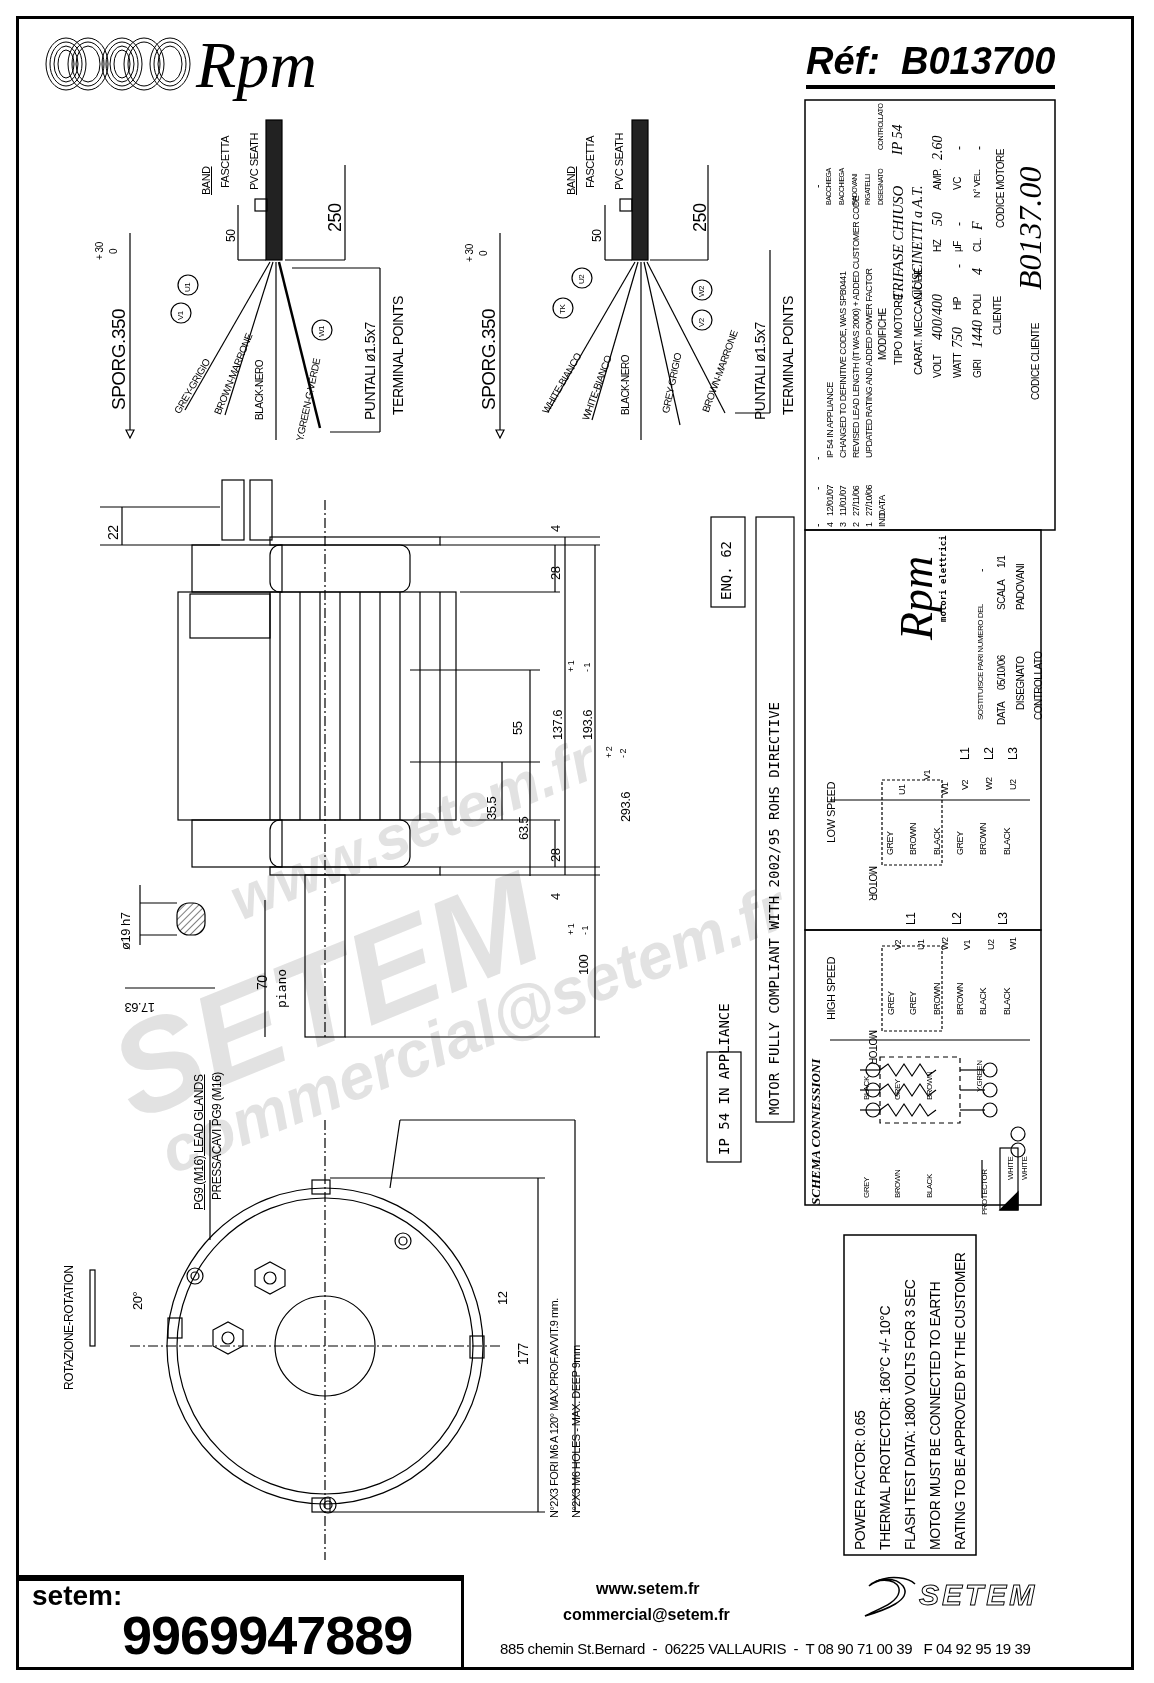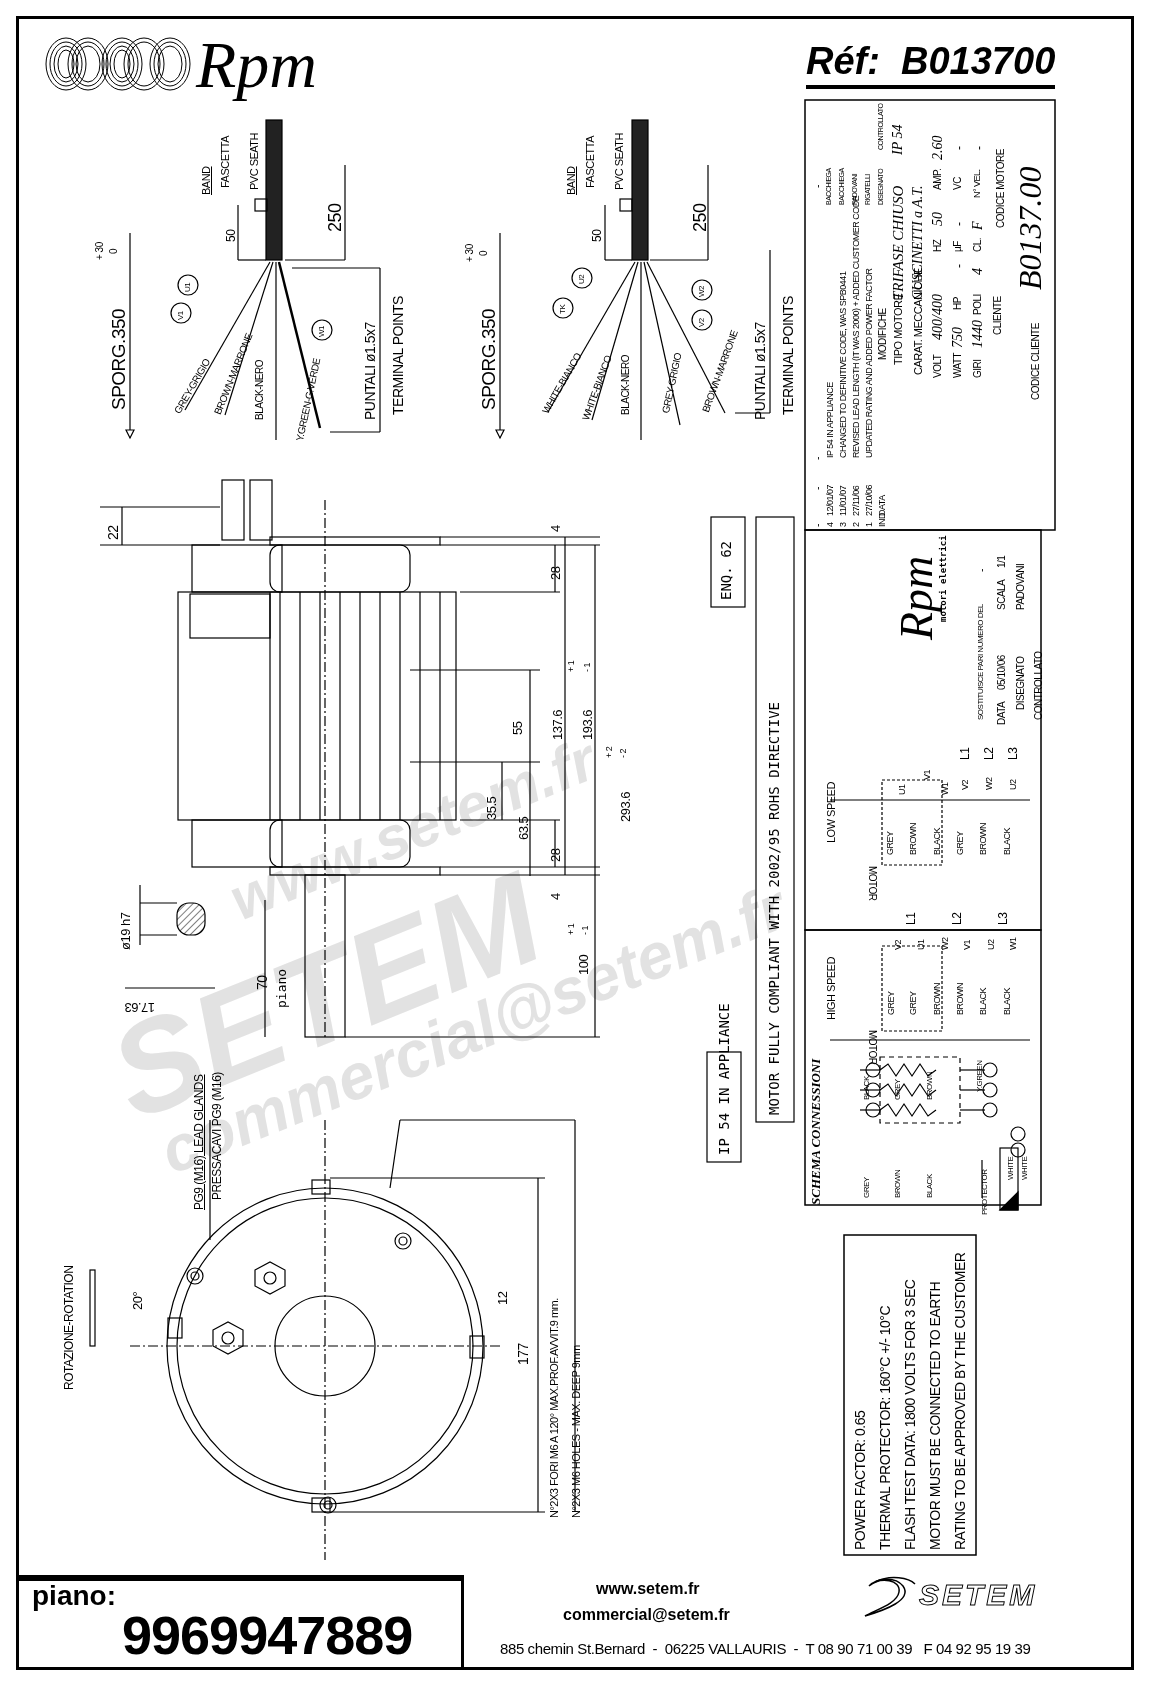--- a/index.html
+++ b/index.html
@@ -431,21 +431,21 @@
 <div>
   <div class="rot narrow" style="left:852px;top:1550px;font-size:14px;">POWER FACTOR: 0.65</div>
   <div class="rot narrow" style="left:877px;top:1550px;font-size:14px;">THERMAL PROTECTOR: 160°C +/- 10°C</div>
   <div class="rot narrow" style="left:902px;top:1550px;font-size:14px;">FLASH TEST DATA: 1800 VOLTS FOR 3 SEC</div>
   <div class="rot narrow" style="left:927px;top:1550px;font-size:14px;">MOTOR MUST BE CONNECTED TO EARTH</div>
   <div class="rot narrow" style="left:952px;top:1550px;font-size:14px;">RATING TO BE APPROVED BY THE CUSTOMER</div>
 </div>
 
 <div class="footer-line"></div>
 <div class="code-box"></div>
-<div class="abs" style="left:32px;top:1580px;font-size:28px;font-weight:bold;">piano:</div>
+<div class="abs" style="left:32px;top:1580px;font-size:28px;font-weight:bold;">setem:</div>
 <div class="abs" style="left:122px;top:1604px;font-size:54px;font-weight:bold;letter-spacing:-1px;">9969947889</div>
 <div class="abs" style="left:596px;top:1580px;font-size:16px;font-weight:bold;">www.setem.fr</div>
 <div class="abs" style="left:563px;top:1606px;font-size:16px;font-weight:bold;">commercial@setem.fr</div>
 <div class="abs" style="left:500px;top:1640px;font-size:15px;white-space:pre;letter-spacing:-0.4px;">885 chemin St.Bernard  -  06225 VALLAURIS  -  T 08 90 71 00 39   F 04 92 95 19 39</div>
 <div class="abs" style="left:855px;top:1570px;width:260px;height:50px;">
   <svg width="70" height="50" style="position:absolute;left:0;top:0;">
     <path d="M10,46 C30,40 58,30 48,16 C40,6 22,8 14,16 C26,6 46,10 44,22 C42,34 20,40 10,46 Z" fill="#fff" stroke="#000" stroke-width="1.5"></path>
     <path d="M20,12 C36,4 54,8 60,14" fill="none" stroke="#000" stroke-width="1.5"></path>
   </svg>
   <span class="abs" style="left:64px;top:8px;font-size:30px;font-weight:bold;font-style:italic;color:#fff;-webkit-text-stroke:1px #000;letter-spacing:3px;">SETEM</span>

